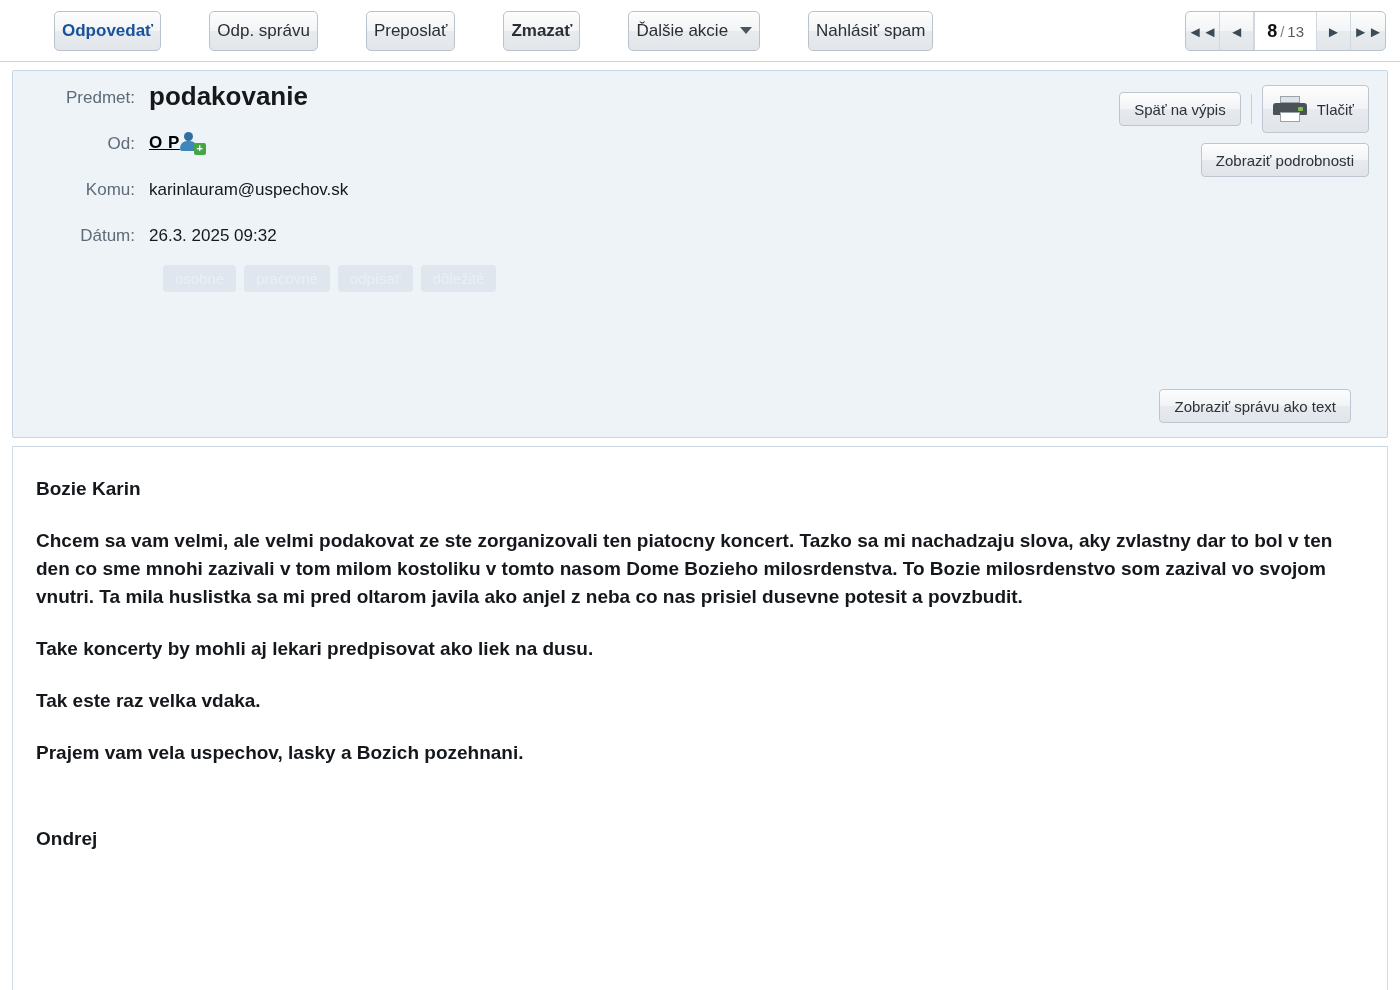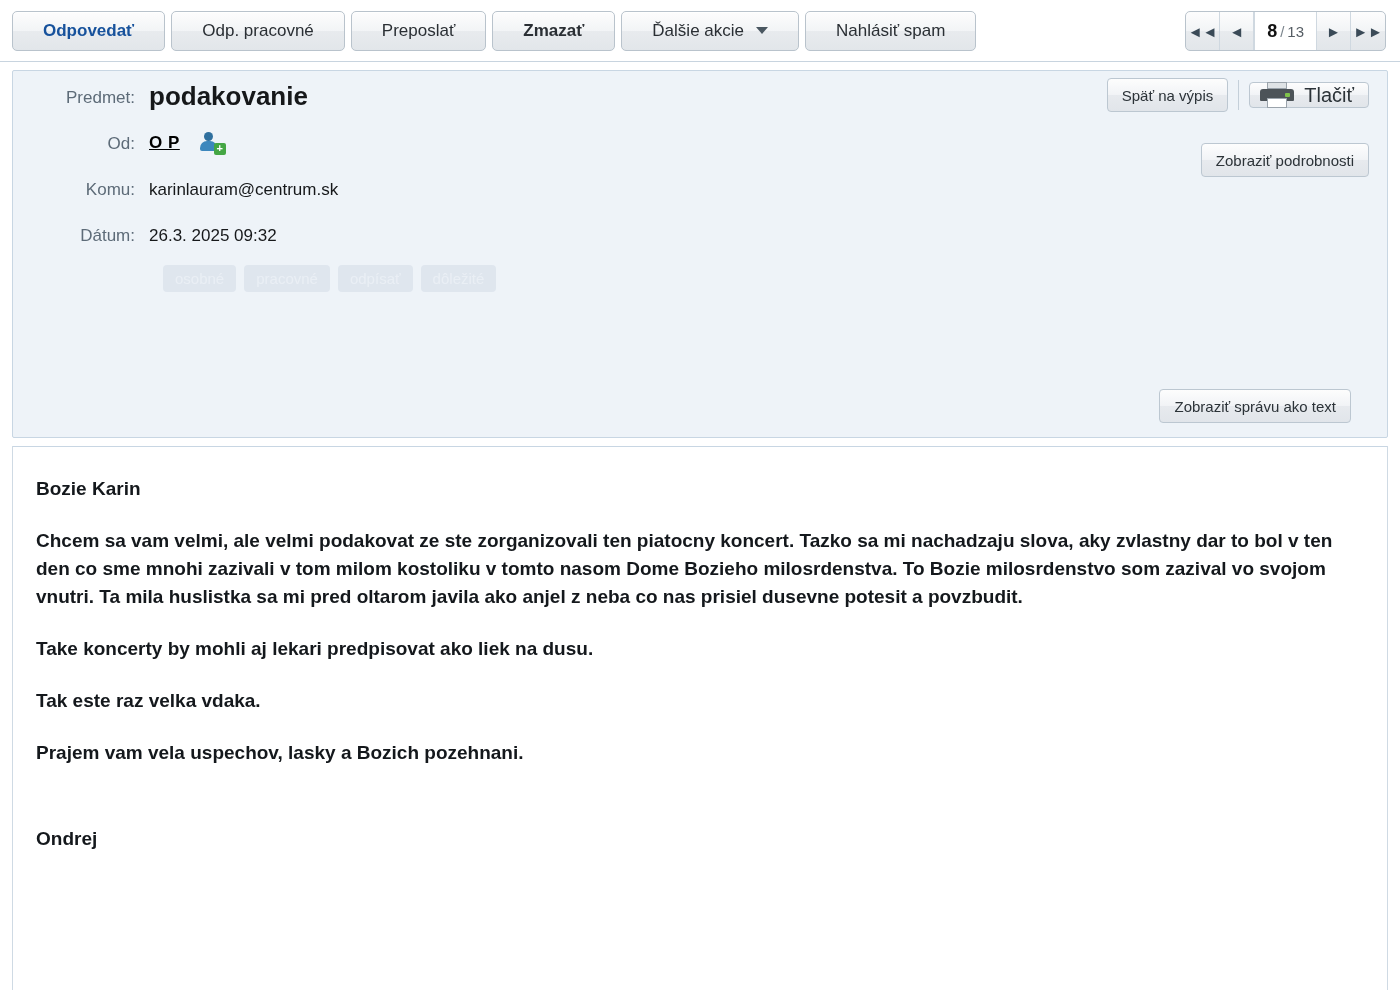--- a/index.html
+++ b/index.html
@@ -25,32 +25,33 @@
     display: flex;
     align-items: center;
     padding: 0 12px;
     gap: 6px;
     background: #ffffff;
     border-bottom: 1px solid #c8d4df;
     position: relative;
   }
   .tbtn {
     height: 40px;
-    padding: 0 30px;
+    padding: 0 7px;
     display: flex;
     align-items: center;
     justify-content: center;
     border: 1px solid #b9c3cc;
     border-radius: 5px;
     background: linear-gradient(to bottom, #fdfdfd 0%, #f2f4f6 50%, #e8ebee 51%, #e2e6ea 100%);
     color: #2a2f34;
     font-size: 17px;
     cursor: pointer;
     white-space: nowrap;
     box-shadow: 0 1px 0 rgba(255,255,255,0.8) inset;
+    margin-left: 42px;
   }
   .tbtn.primary { font-weight: bold; color: #17529c; }
   .tbtn.strong { font-weight: bold; color: #2a2f34; }
   .tbtn .caret {
     display: inline-block;
     margin-left: 12px;
     width: 0; height: 0;
     border-left: 6px solid transparent;
     border-right: 6px solid transparent;
     border-top: 7px solid #4a5761;
@@ -124,21 +125,21 @@
     font-size: 17px;
     color: #16181a;
     line-height: 26px;
   }
   .hvalue.subject {
     font-size: 26px;
     font-weight: bold;
     line-height: 30px;
     margin-top: -4px;
   }
-  .from-wrap { display: flex; align-items: center; gap: 20px; text-decoration: underline; }
+  .from-wrap { display: flex; align-items: center; gap: 0; text-decoration: underline; }
   .from-name { font-weight: bold; font-size: 17px; letter-spacing: 0.5px; }
 
   .addcontact {
     width: 26px; height: 24px;
     position: relative;
     display: inline-block;
   }
   .addcontact .head {
     position: absolute; left: 4px; top: 1px;
     width: 9px; height: 9px; border-radius: 50%;
@@ -155,21 +156,21 @@
     width: 12px; height: 12px; border-radius: 2px;
     background: #44a644;
     color: #fff; font-size: 11px; line-height: 11px;
     text-align: center; font-weight: bold;
   }
 
   
   .hdr-right-1 {
     position: absolute;
     right: 18px;
-    top: 7px;
+    top: 14px;
     display: flex;
     align-items: center;
     gap: 0;
   }
   .smallbtn {
     height: 34px;
     padding: 0 14px;
     display: flex;
     align-items: center;
     border: 1px solid #bcc7d1;
@@ -180,29 +181,29 @@
     cursor: pointer;
     white-space: nowrap;
   }
   .vdivider {
     width: 1px;
     height: 30px;
     background: #c4cfd9;
     margin: 0 10px;
   }
   .printbtn {
-    height: 26px;
+    height: 48px;
     padding: 0 14px 0 10px;
     display: flex;
     align-items: center;
     gap: 10px;
     border: 1px solid #bcc7d1;
     border-radius: 4px;
     background: linear-gradient(to bottom, #fdfdfd 0%, #f1f3f6 50%, #e7eaee 51%, #e1e5ea 100%);
-    font-size: 20px;
+    font-size: 15px;
     color: #2c3338;
     cursor: pointer;
   }
   .printer {
     width: 34px; height: 26px; position: relative;
   }
   .printer .top {
     position: absolute; left: 7px; top: 0; width: 20px; height: 7px;
     background: #dfe3e6; border: 1px solid #9aa3ab;
   }
@@ -285,21 +286,21 @@
 </head>
 <body>
 
 <div id="app">
 
   <div class="toolbar">
     <div class="tbtn primary">
         <span>Odpovedať</span>
       </div>
     <div class="tbtn">
-        <span>Odp. pracovné</span>
+        <span>Odp. správu</span>
       </div>
     <div class="tbtn">
         <span>Preposlať</span>
       </div>
     <div class="tbtn strong">
         <span>Zmazať</span>
       </div>
     <div class="tbtn">
       <span>Ďalšie akcie</span>
       <span class="caret"></span>
@@ -343,21 +344,21 @@
         <span class="addcontact">
           <span class="head"></span>
           <span class="body"></span>
           <span class="plus">+</span>
         </span>
       </div>
     </div>
 
     <div class="hrow">
       <div class="hlabel">Komu:</div>
-      <div class="hvalue">karinlauram@centrum.sk</div>
+      <div class="hvalue">karinlauram@uspechov.sk</div>
     </div>
 
     <div class="hrow">
       <div class="hlabel">Dátum:</div>
       <div class="hvalue">26.3. 2025 09:32</div>
     </div>
 
     <div class="labels-row">
       <div class="lbl-chip">osobné</div>
       <div class="lbl-chip">pracovné</div>

